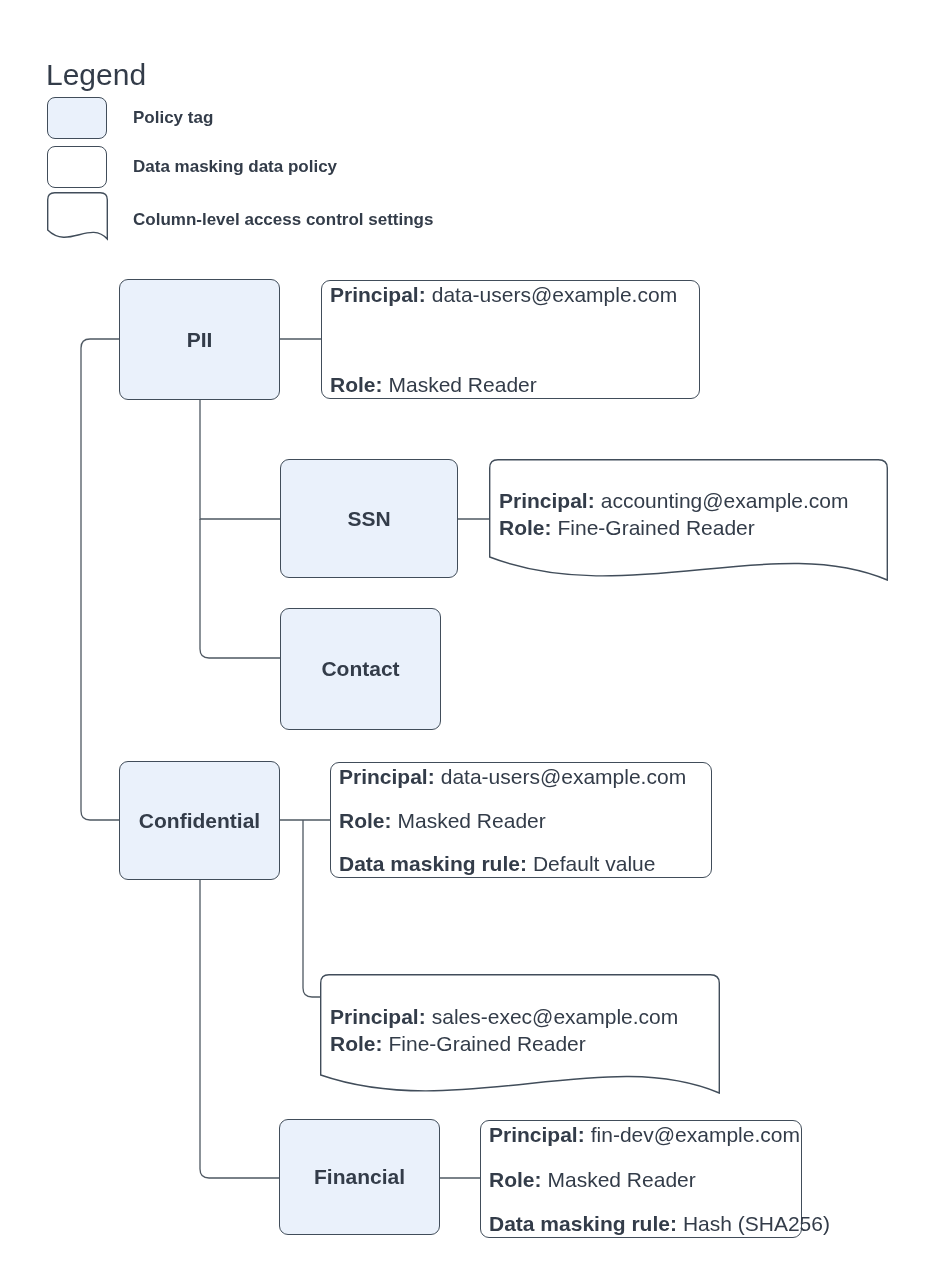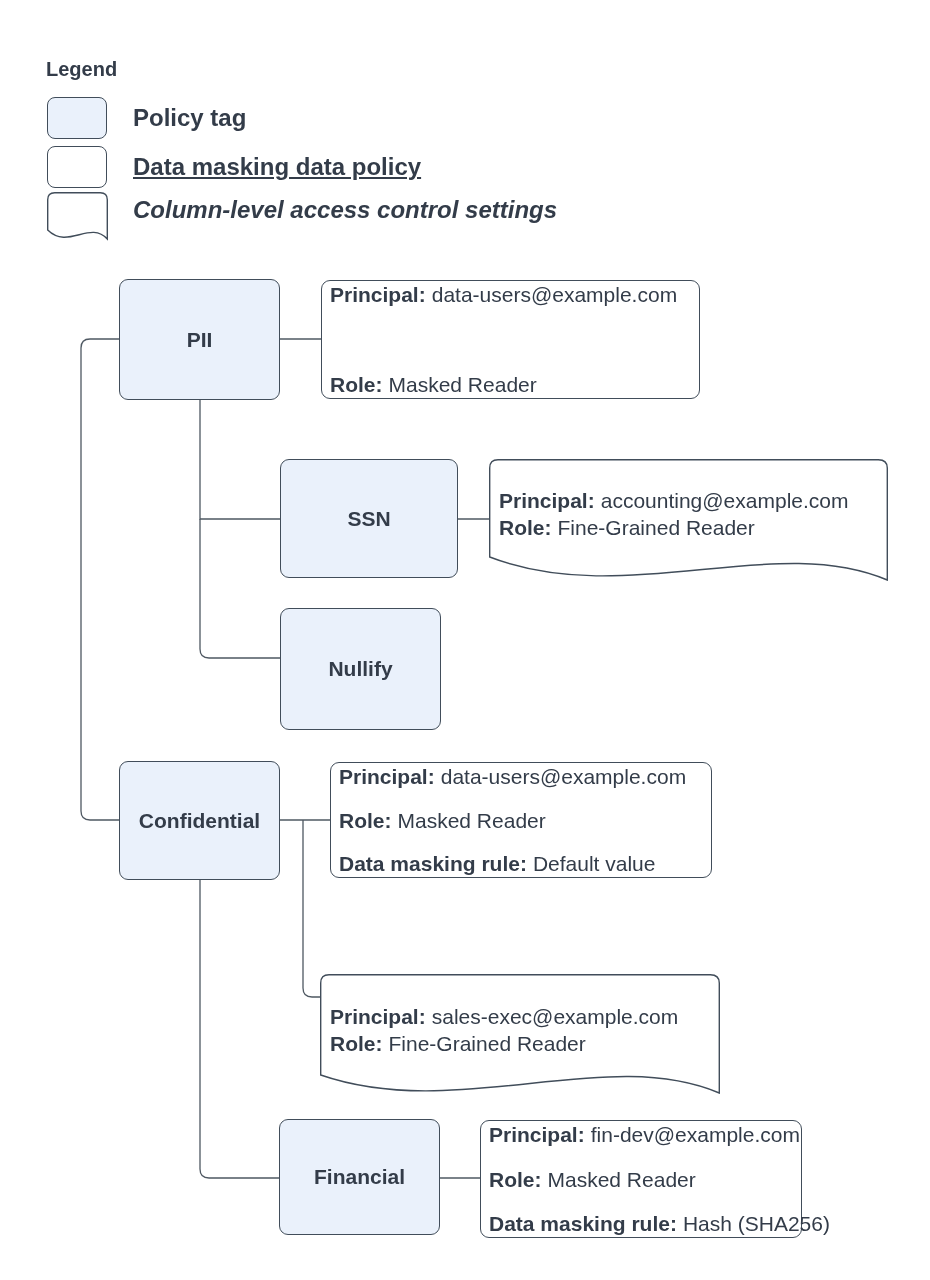--- a/index.html
+++ b/index.html
@@ -10,28 +10,28 @@
     --background:#FFFFFF;
   }
   html,body{margin:0;padding:0;background:var(--background);}
   .canvas{
     position:relative;width:930px;height:1280px;background:var(--background);
     font-family:"Liberation Sans","DejaVu Sans",sans-serif;color:var(--text);
     overflow:hidden;
   }
   .connectors{position:absolute;left:0;top:0;z-index:0;color:var(--connector);}
   .connectors path{stroke:currentColor;stroke-width:1.3;fill:none;}
-  .legend-title{position:absolute;left:46px;top:58px;font-size:20px;font-weight:bold;}
+  .legend-title{position:absolute;left:46px;top:58px;font-size:30px;font-weight:normal;}
   .swatch{position:absolute;width:60px;height:42px;border:1.4px solid var(--shape-border);
     border-radius:8px;background:#fff;box-sizing:border-box;}
   .swatch.blue{background:var(--policy-tag-fill);}
   .swatch-doc{position:absolute;}
   .swatch-doc path,.doc-box path{stroke:var(--shape-border);stroke-width:1.4;fill:#fff;}
   .legend-label{position:absolute;left:133px;height:42px;display:flex;align-items:center;
-    font-size:24px;font-weight:bold;white-space:nowrap;}
+    font-size:17px;font-weight:bold;white-space:nowrap;}
   .tag-node{
     position:absolute;z-index:1;background:var(--policy-tag-fill);
     border:1.4px solid var(--shape-border);border-radius:9px;box-sizing:border-box;
     display:flex;align-items:center;justify-content:center;
     font-size:21px;font-weight:bold;
   }
   .policy-box{
     position:absolute;z-index:1;background:#fff;
     border:1.4px solid var(--shape-border);border-radius:9px;box-sizing:border-box;
     display:flex;flex-direction:column;justify-content:space-between;
@@ -63,35 +63,35 @@
     <path d="M 200 880 L 200 1169 Q 200 1178 209 1178 L 279 1178"></path>
     <path d="M 440 1178 L 480 1178"></path>
   </svg>
 
   <div class="legend-title">Legend</div>
 
   <div class="swatch blue" style="left:47px;top:97px;"></div>
   <div class="legend-label" style="top:97px;">Policy tag</div>
 
   <div class="swatch" style="left:47px;top:146px;"></div>
-  <div class="legend-label" style="top:146px;text-decoration:underline;">Data masking data policy</div>
+  <div class="legend-label" style="top:146px;">Data masking data policy</div>
 
   <svg class="swatch-doc" style="left:47px;top:192px;" width="62" height="58" viewBox="0 0 62 58">
     <path d="M 0.7 38 L 0.7 7.7 Q 0.7 0.7 7.7 0.7 L 53.3 0.7 Q 60.3 0.7 60.3 7.7 L 60.3 47 C 43 28 21 58 0.7 38 Z"></path>
   </svg>
-  <div class="legend-label" style="top:186px;height:47px;font-style:italic;">Column-level access control settings</div>
+  <div class="legend-label" style="top:196px;height:47px;">Column-level access control settings</div>
 
   <div class="tag-node" style="left:119px;top:279px;width:161px;height:121px;text-align:right;">
     <span>PII</span>
   </div>
   <div class="tag-node" style="left:280px;top:459px;width:178px;height:119px;">
     <span>SSN</span>
   </div>
   <div class="tag-node" style="left:280px;top:608px;width:161px;height:122px;">
-    <span>Nullify</span>
+    <span>Contact</span>
   </div>
   <div class="tag-node" style="left:119px;top:761px;width:161px;height:119px;align-items:center;">
     <span>Confidential</span>
   </div>
   <div class="tag-node" style="left:279px;top:1119px;width:161px;height:116px;">
     <span>Financial</span>
   </div>
 
   <div class="policy-box" style="left:321px;top:280px;width:379px;height:119px;">
     <div class="line"><b>Principal:</b><span>data-users@example.com</span></div>

